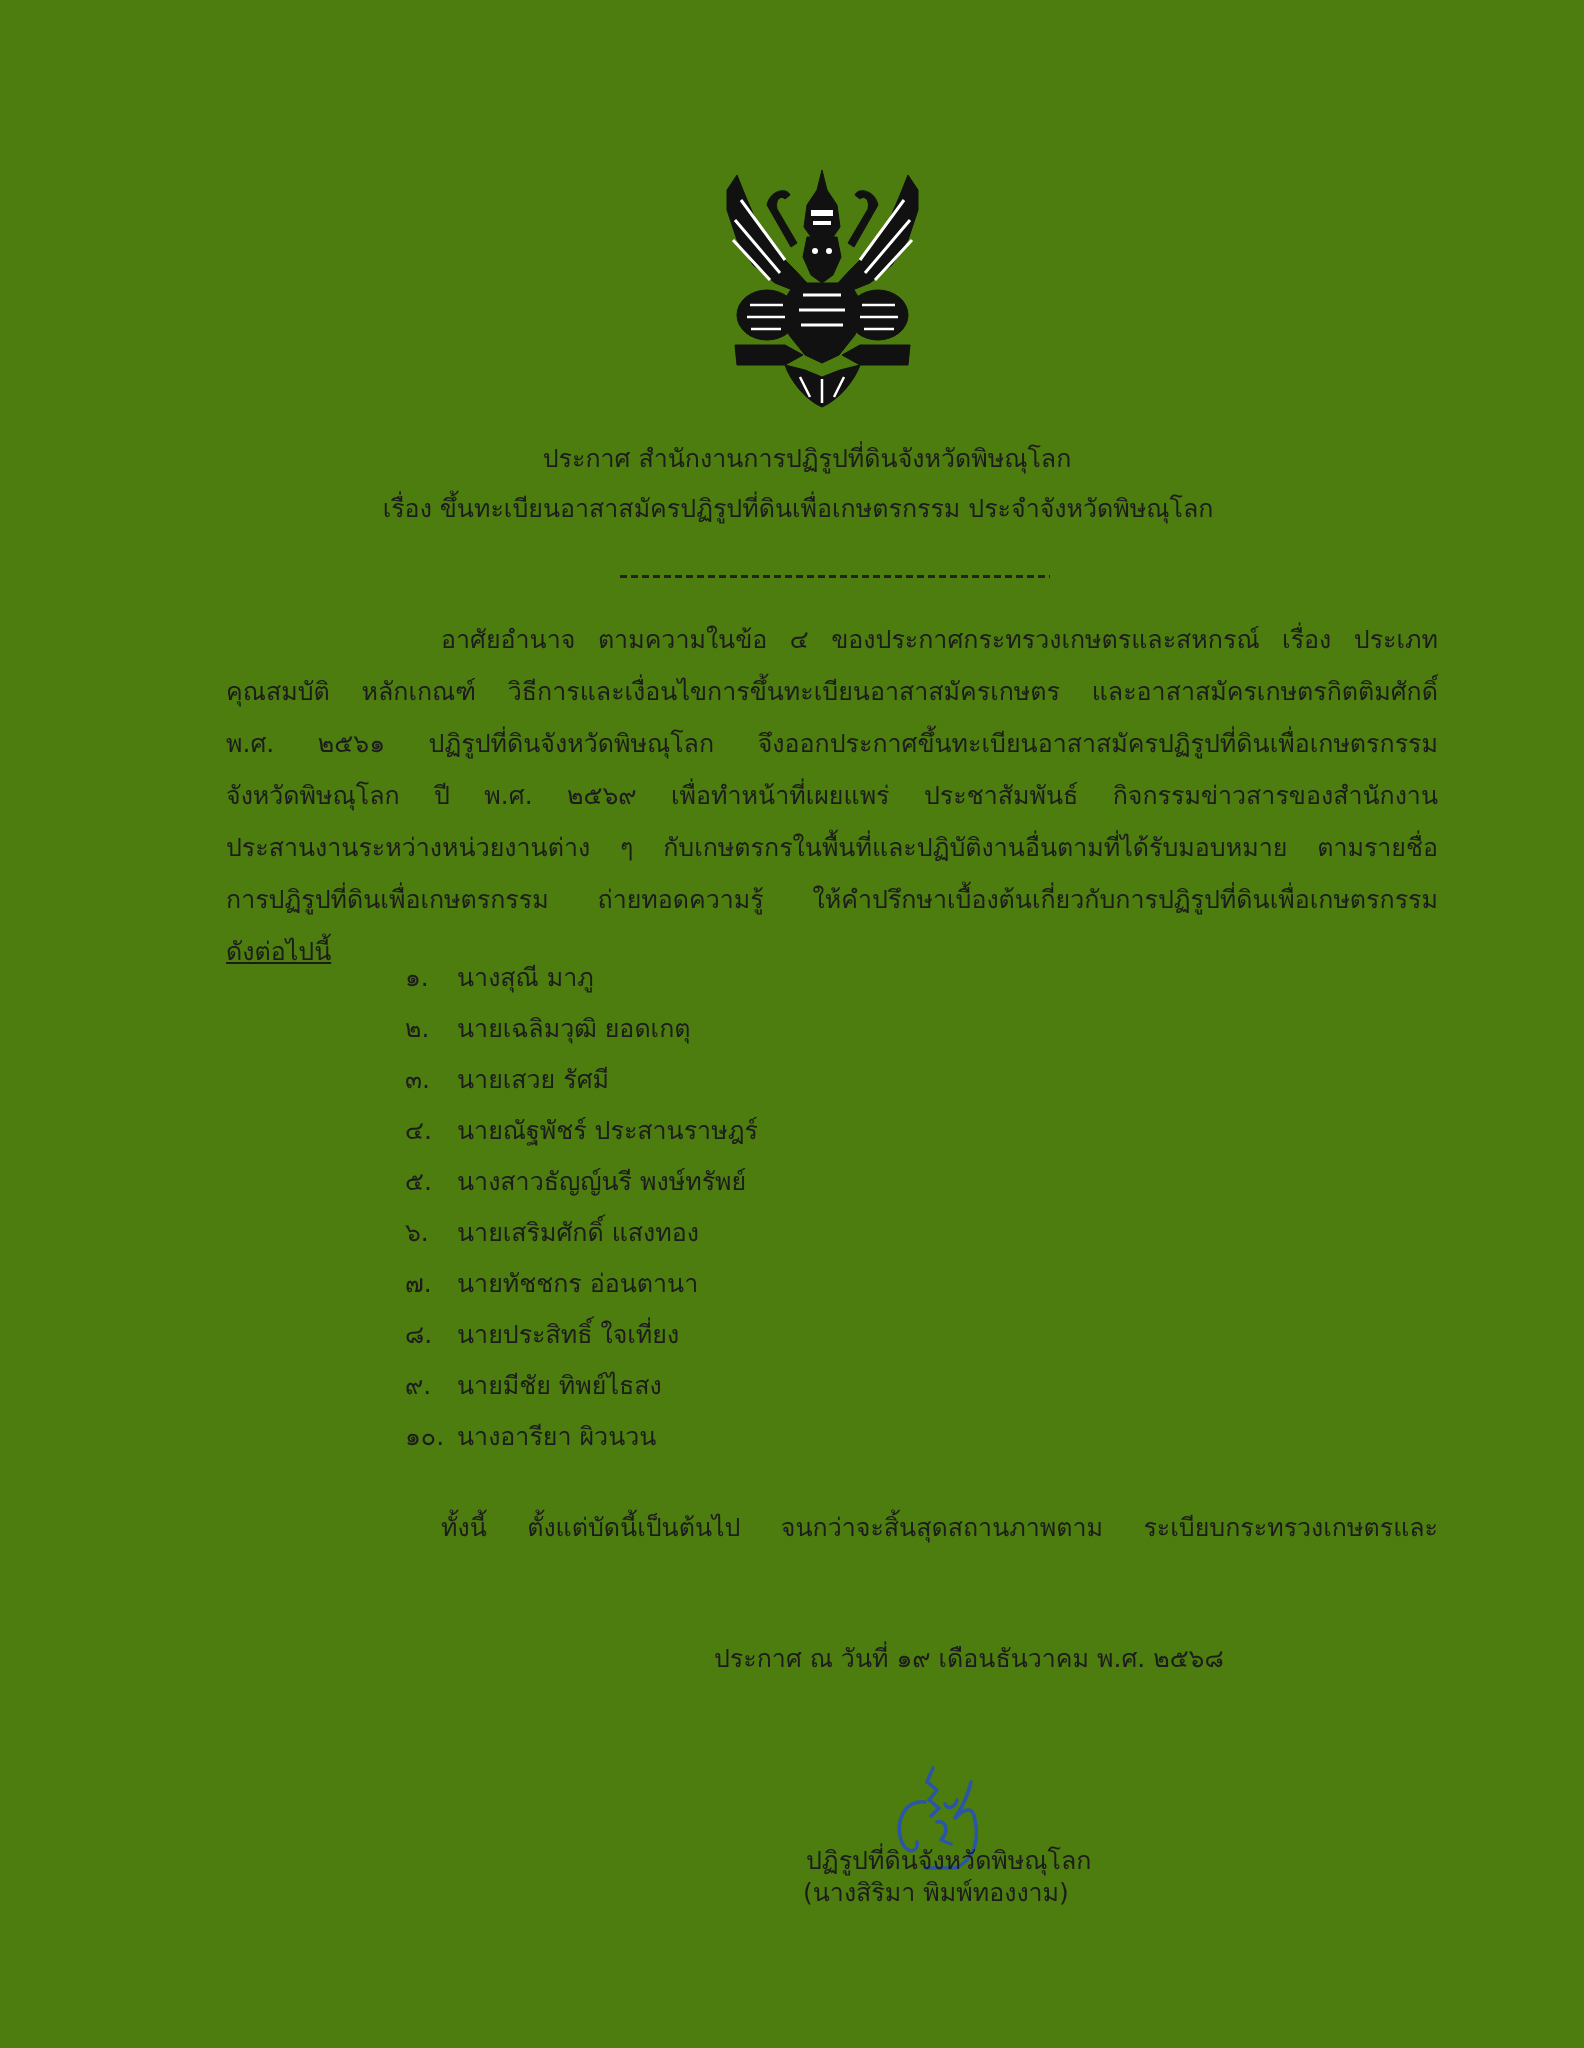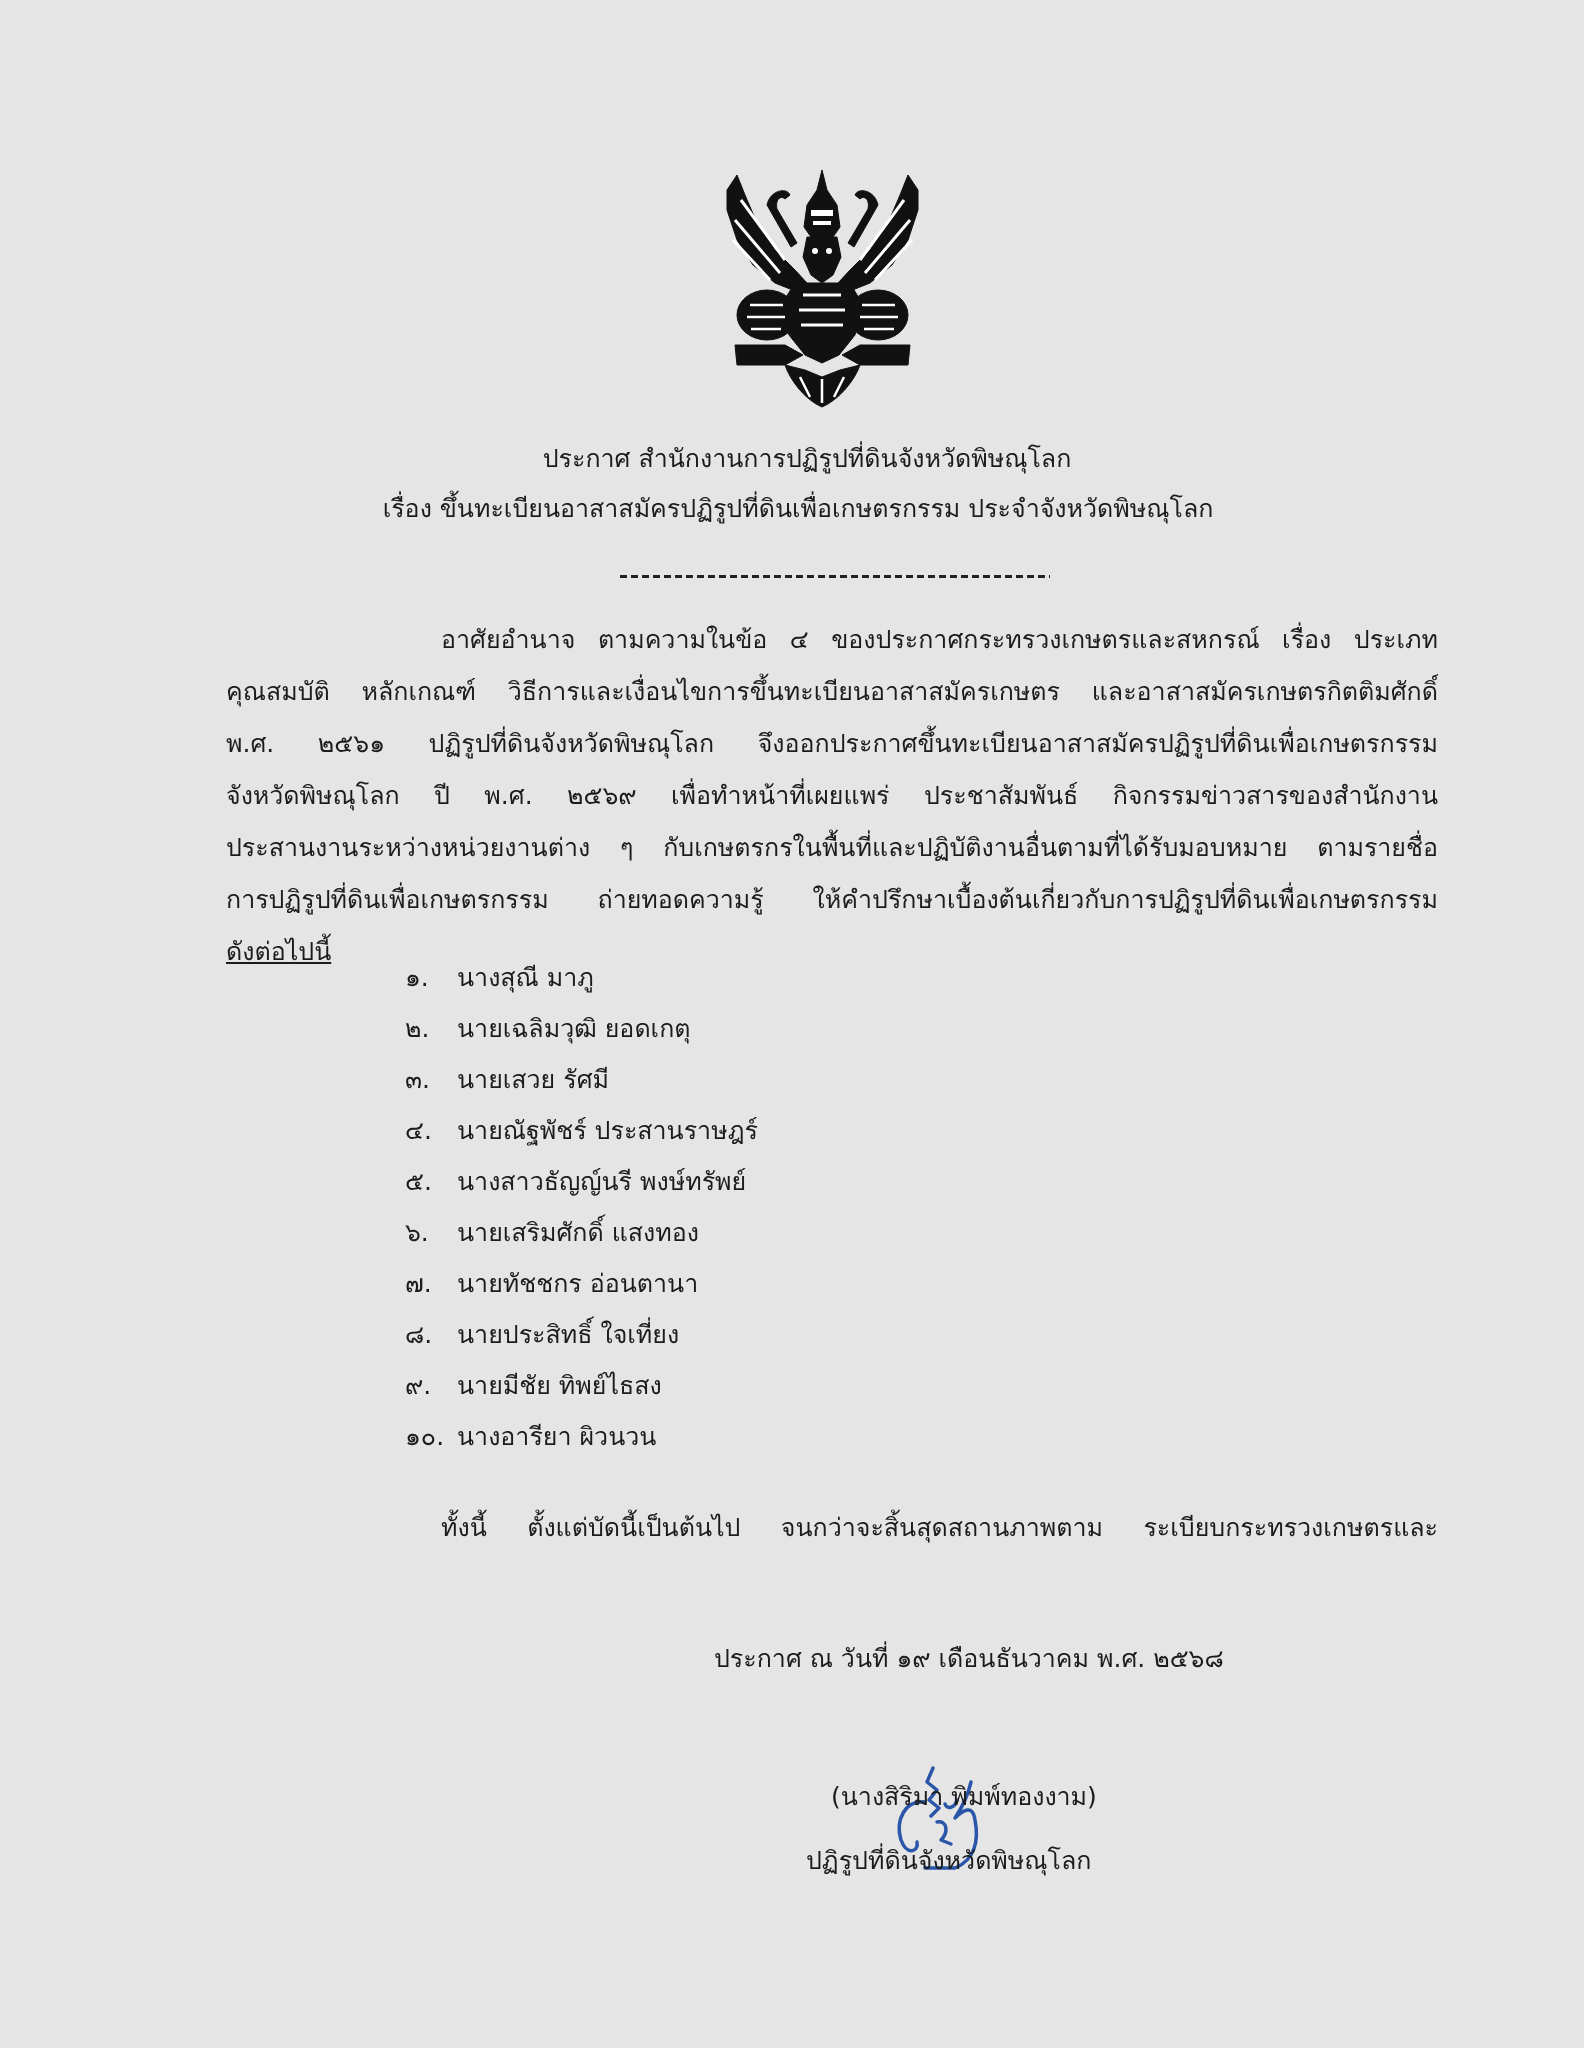--- a/index.html
+++ b/index.html
@@ -4,40 +4,40 @@
 <style>
   html, body { margin: 0; padding: 0; }
   body {
     width: 1584px; height: 2048px;
     background: #ffffff;
     position: relative;
     overflow: hidden;
     font-family: "DejaVu Sans", "Liberation Sans", sans-serif;
     color: #1a1a1a;
   }
-  .page { position: absolute; inset: 0; background: #e5e5e5; }
+  .page { position: absolute; inset: 0; background: #4d7c0f; }
   .emblem { position: absolute; left: 715px; top: 165px; width: 215px; height: 245px; }
   .line { position: absolute; white-space: nowrap; font-size: 25px; line-height: 1; color: #1c1c1c; }
   .title1 { left: 0; right: 0; top: 446px; text-align: center; padding-left: 30px; }
   .title2 { left: 0; right: 0; top: 496px; text-align: center; padding-left: 12px; }
   .dashes { position: absolute; left: 620px; top: 575px; width: 430px; height: 3px;
     background: repeating-linear-gradient(90deg, #222 0 7px, transparent 7px 11px); }
   .para { position: absolute; left: 226px; width: 1212px; font-size: 25px; color: #1c1c1c; }
   .para .pl { display: block; height: 52px; line-height: 52px; white-space: nowrap; text-align: justify; text-align-last: justify; overflow: hidden; }
   .para .pl.last { text-align-last: left; text-decoration: underline; }
   .para .pl.indent { padding-left: 215px; }
   .p1 { top: 614px; }
   .list { position: absolute; left: 405px; top: 952px; font-size: 25px; color: #1c1c1c; }
   .list .li { height: 51px; line-height: 51px; white-space: nowrap; display: flex; }
   .list .num { display: inline-block; width: 52px; }
   .list .num.wide { width: 52px; }
   .p2 { top: 1502px; }
   .date { left: 714px; top: 1646px; }
   .signature { position: absolute; left: 885px; top: 1760px; width: 120px; height: 120px; }
-  .signer { left: 803px; top: 1784px; margin-left: 28px; }
+  .signer { left: 803px; top: 1880px; }
   .position { left: 806px; top: 1848px; }
 </style>
 </head>
 <body>
 
 <div class="page">
 
   <svg class="emblem" viewBox="0 0 215 245">
     <g fill="#111" stroke="#111">
 

